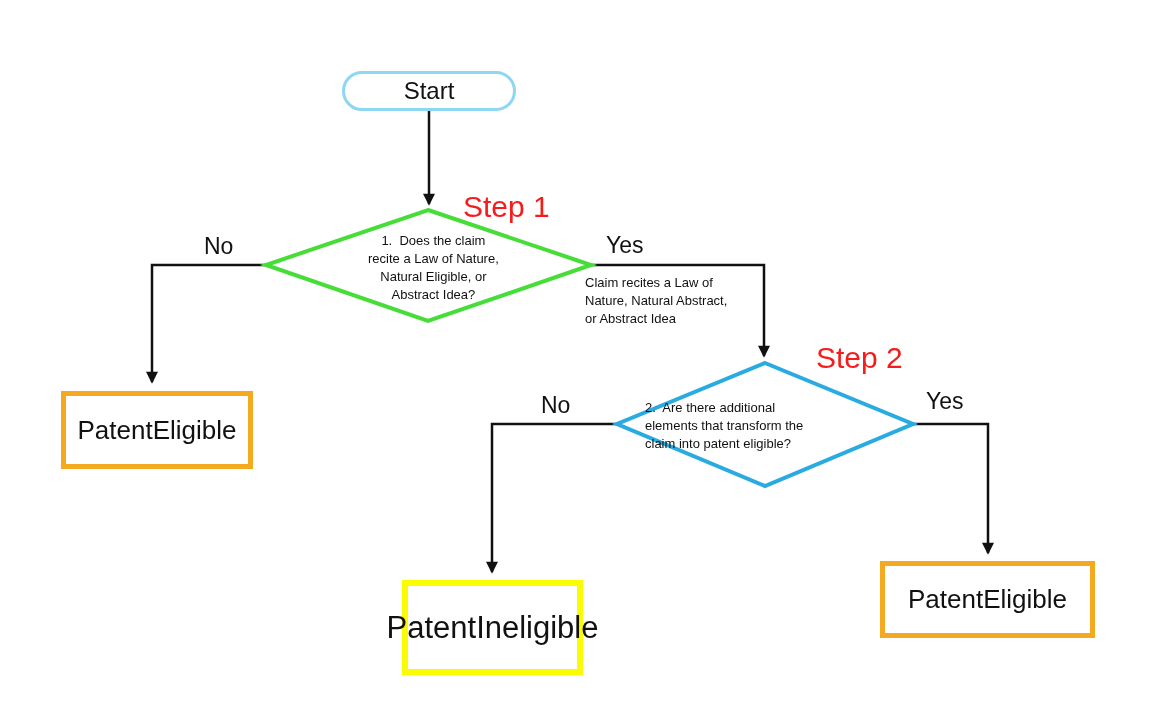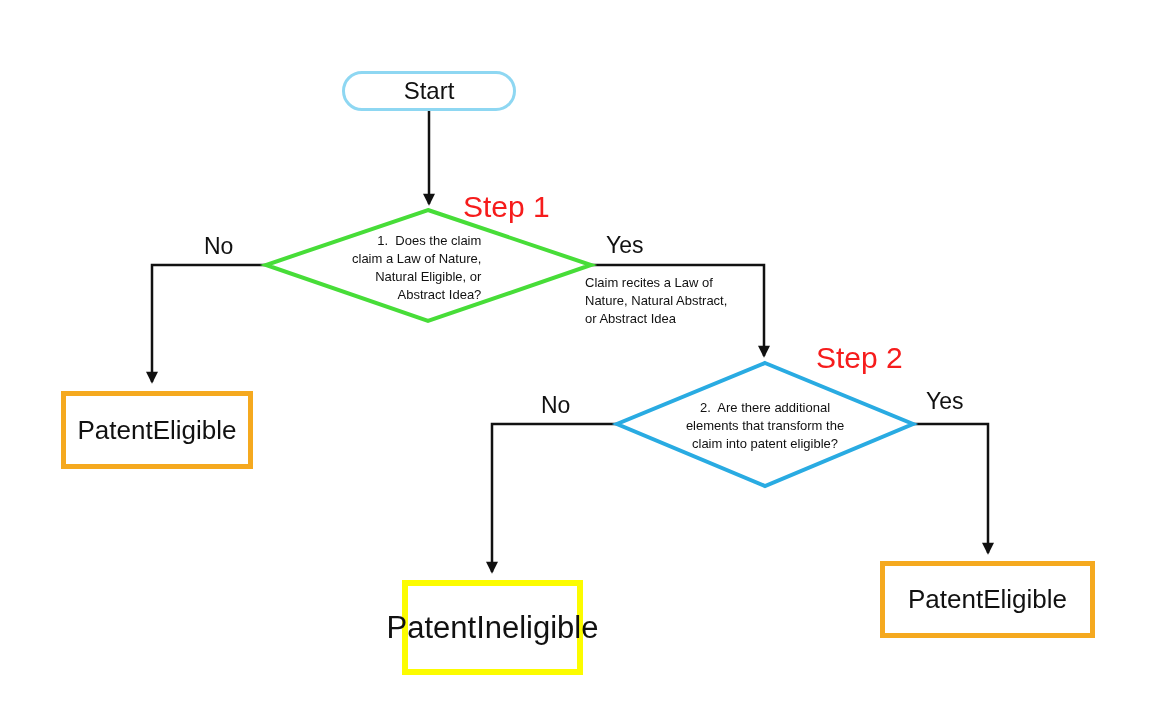--- a/index.html
+++ b/index.html
@@ -36,22 +36,22 @@
   .step2-label { left: 816px; top: 341px; }
 
   .edge-label { font-size: 23px; white-space: nowrap; }
   .no1  { left: 204px; top: 233px; }
   .yes1 { left: 606px; top: 232px; }
   .no2  { left: 541px; top: 392px; }
   .yes2 { left: 926px; top: 388px; }
 
   .question { font-size: 13px; line-height: 18px; }
   .question div { white-space: pre; }
-  .q1 { left: 352px; top: 232px; text-align: right; }
-  .q2 { left: 645px; top: 399px; width: 240px; text-align: center; }
+  .q1 { left: 368px; top: 232px; text-align: center; }
+  .q2 { left: 645px; top: 399px; width: 240px; text-align: left; }
 
   .annotation { left: 585px; top: 274px; font-size: 13px; line-height: 18px; }
   .annotation div { white-space: pre; }
 
   .result-box {
     box-sizing: border-box;
     display: flex; flex-direction: row;
     align-items: center; justify-content: center;
     text-align: center;
     background: #ffffff;
@@ -90,21 +90,21 @@
 
   <div class="abs start-node">
     <span>Start</span>
   </div>
 
   <div class="abs step-label step1-label">Step 1</div>
   <div class="abs step-label step2-label">Step 2</div>
 
   <div class="abs question q1">
     <div>1.  Does the claim</div>
-    <div>claim a Law of Nature,</div>
+    <div>recite a Law of Nature,</div>
     <div>Natural Eligible, or</div>
     <div>Abstract Idea?</div>
   </div>
 
   <div class="abs question q2">
     <div>2.  Are there additional</div>
     <div>elements that transform the</div>
     <div>claim into patent eligible?</div>
   </div>
 

